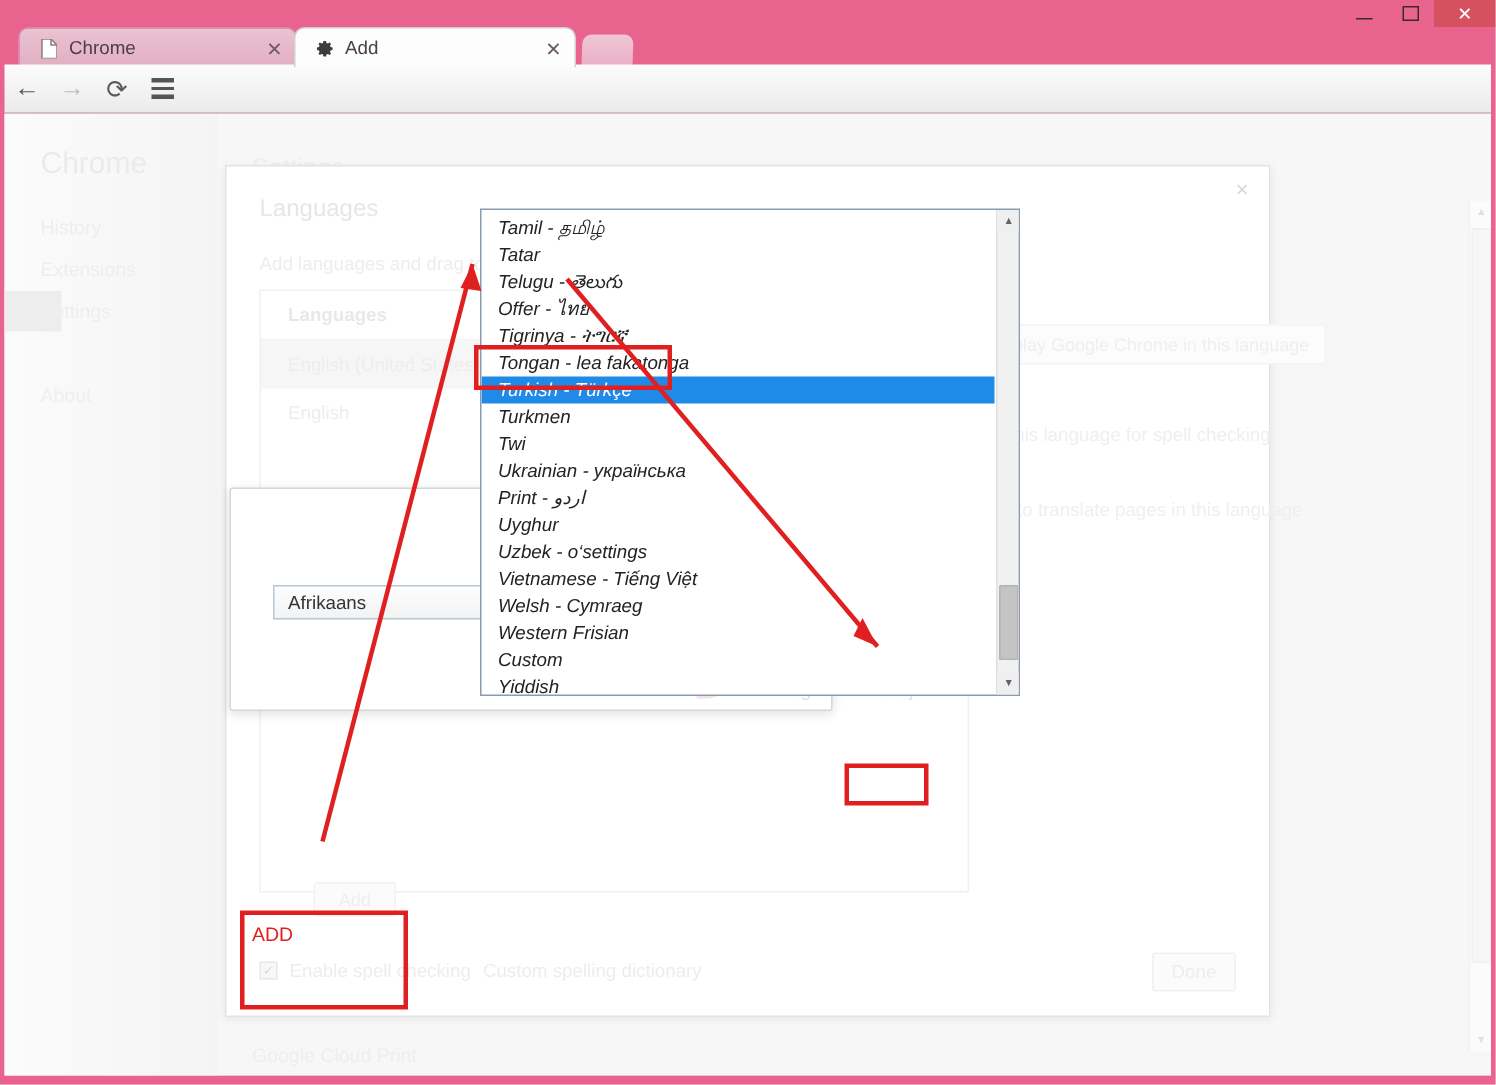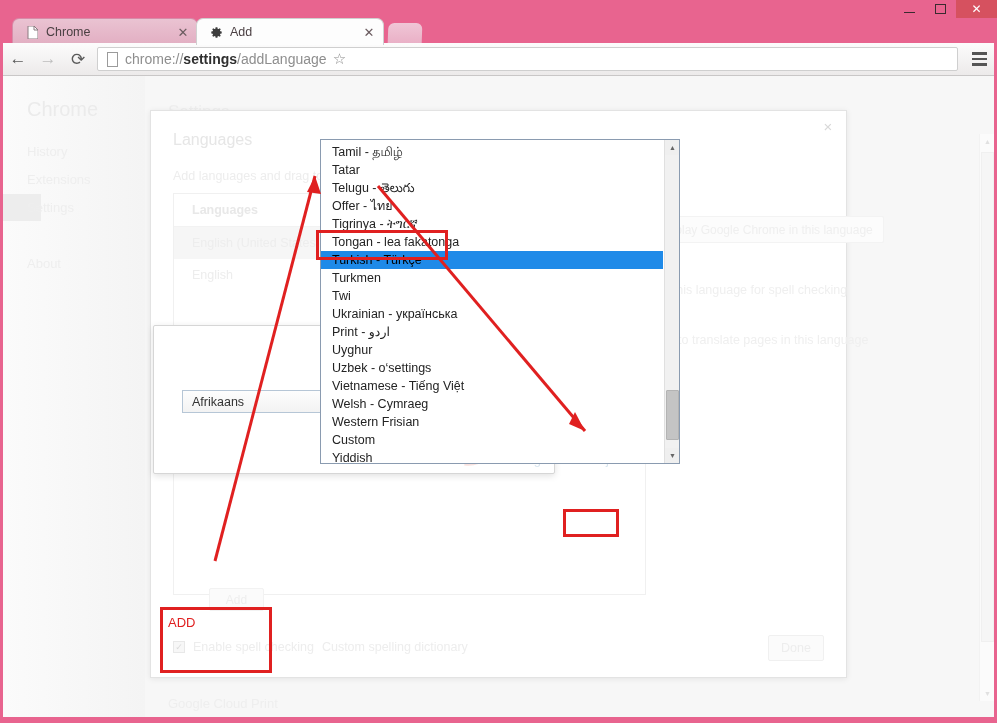--- a/index.html
+++ b/index.html
@@ -244,26 +244,27 @@
 
   
   #dropdown {
     position:absolute; left:317px; top:63px; width:360px; height:325px;
     background:#ffffff; border:1px solid #8a9bb0;
     z-index: 30; overflow:hidden;
   }
   #dropdown-inner {
     position:absolute; left:0; top:0; width:345px; height:100%;
     padding:3px 0 0 0;
+    font-style:italic;
   }
   .dd-item {
     height:18px; line-height:18px; padding-left:11px;
     font-size:12.5px; color:#232323; white-space:nowrap;
   }
-  .dd-item.selected { background:#1f8ae8; color:#000000; width:342px; }
+  .dd-item.selected { background:#1f8ae8; color:#ffffff; width:342px; }
   #dd-scrollbar {
     position:absolute; right:0; top:0; width:15px; height:100%;
     background:#f1f1f1; border-left:1px solid #e0e0e0;
   }
   #dd-scrollbar .dd-arrow {
     width:15px; height:15px; display:flex; align-items:center; justify-content:center;
     font-size:7px; color:#666; background:#efefef;
   }
   #dd-scrollbar .dd-arrow.down { position:absolute; bottom:0; }
   #dd-scrollbar .dd-thumb {
@@ -343,25 +344,20 @@
   <div id="toolbar">
     <div class="nav-btn" id="nav-back">
         <span>←</span>
       </div>
     <div class="nav-btn" id="nav-forward">
         <span>→</span>
       </div>
     <div class="nav-btn" id="nav-reload">
         <span>⟳</span>
       </div>
-    <div id="omnibox">
-      <span id="omnibox-icon"></span>
-      <span id="url-text"><span>chrome://</span><b>settings</b><span>/addLanguage</span></span>
-      <span id="star-icon">☆</span>
-    </div>
     <div id="menu-icon">
         <i></i>
         <i></i>
         <i></i>
       </div>
   </div>
 
   <div id="page">
 
     <div id="settings-page">

